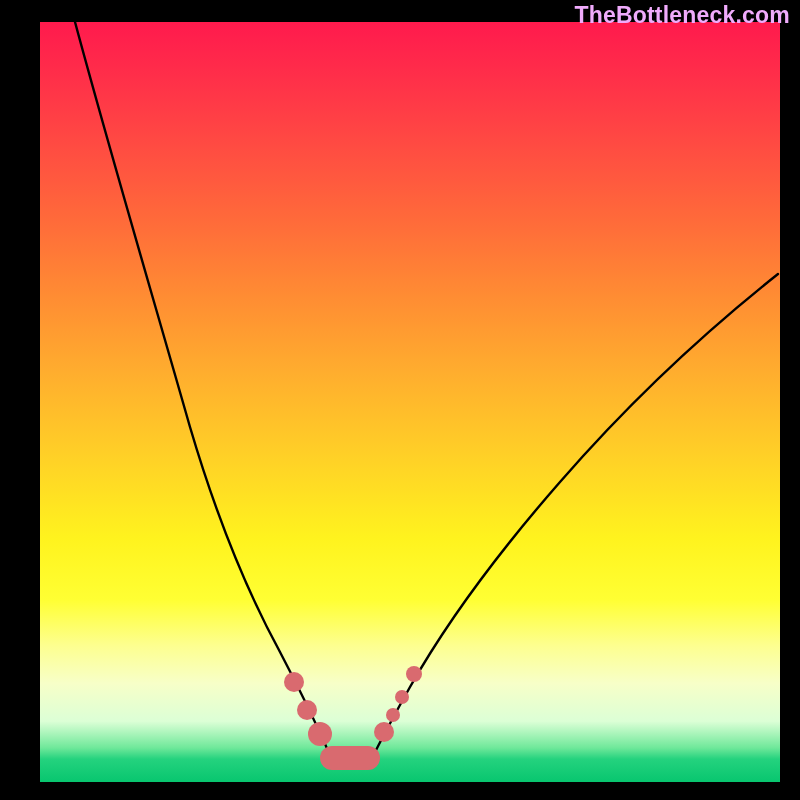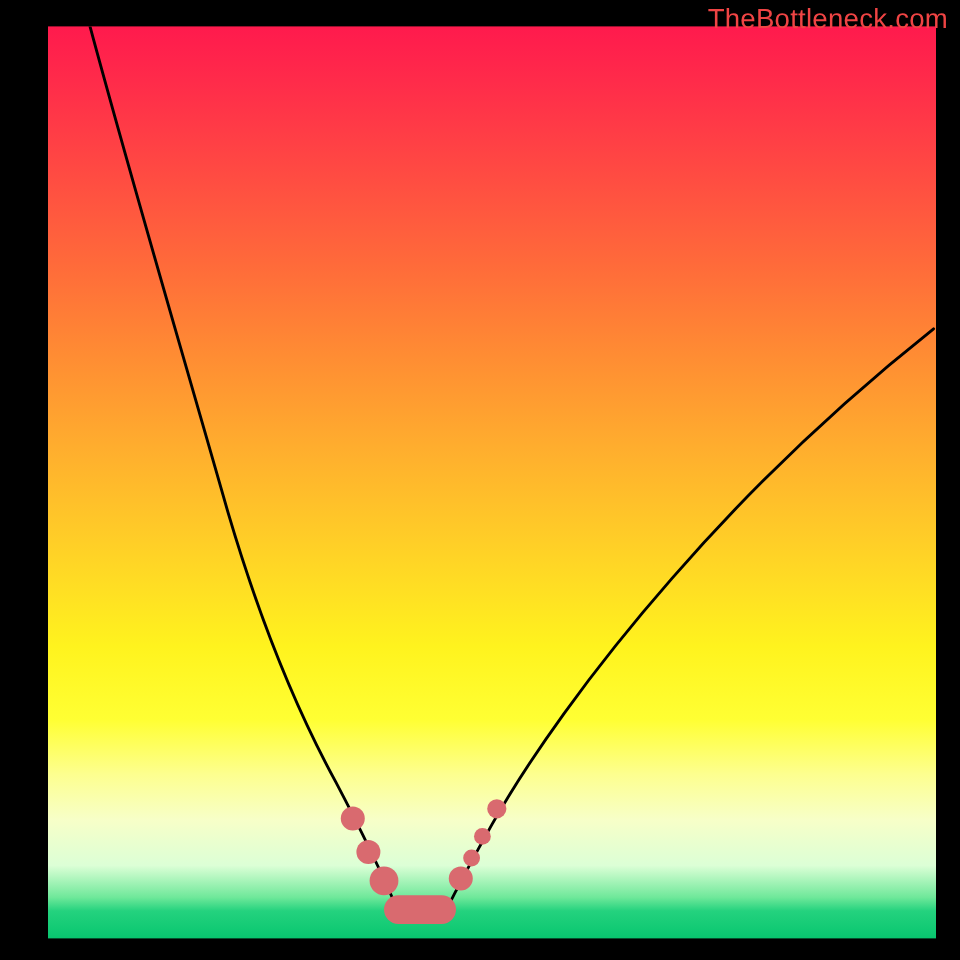--- a/index.html
+++ b/index.html
@@ -38,23 +38,23 @@
       #dcffd6 92%,
       #6fe89a 95.5%,
       #24d27e 97%,
       #08c66f 100%
     );
   }
   .watermark {
     position: absolute;
     top: 2px;
     right: 10px;
-    color: #ef4444;
+    color: #f0abfc;
     font-size: 23px;
-    font-weight: 400;
+    font-weight: 700;
     letter-spacing: 0.2px;
   }
   svg.curve {
     position: absolute;
     left: 0; top: 0;
     width: 740px; height: 760px;
   }
   .curve-path {
     fill: none;
     stroke: #000;

